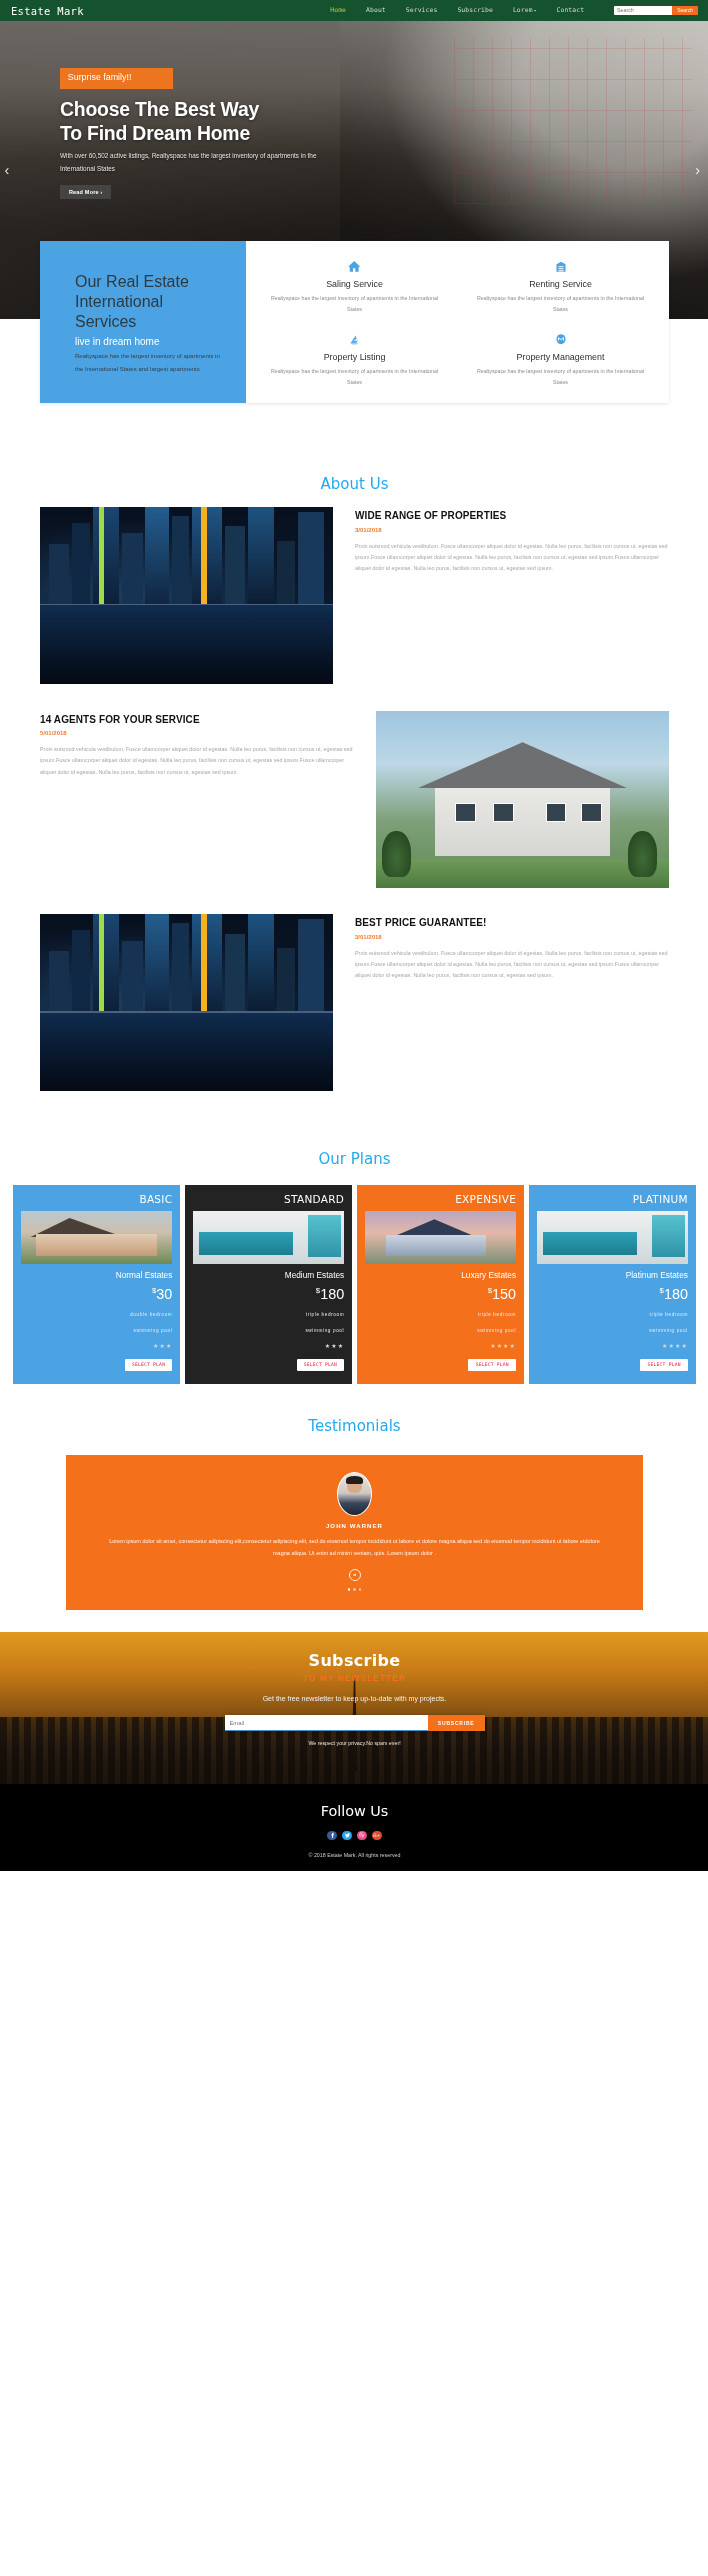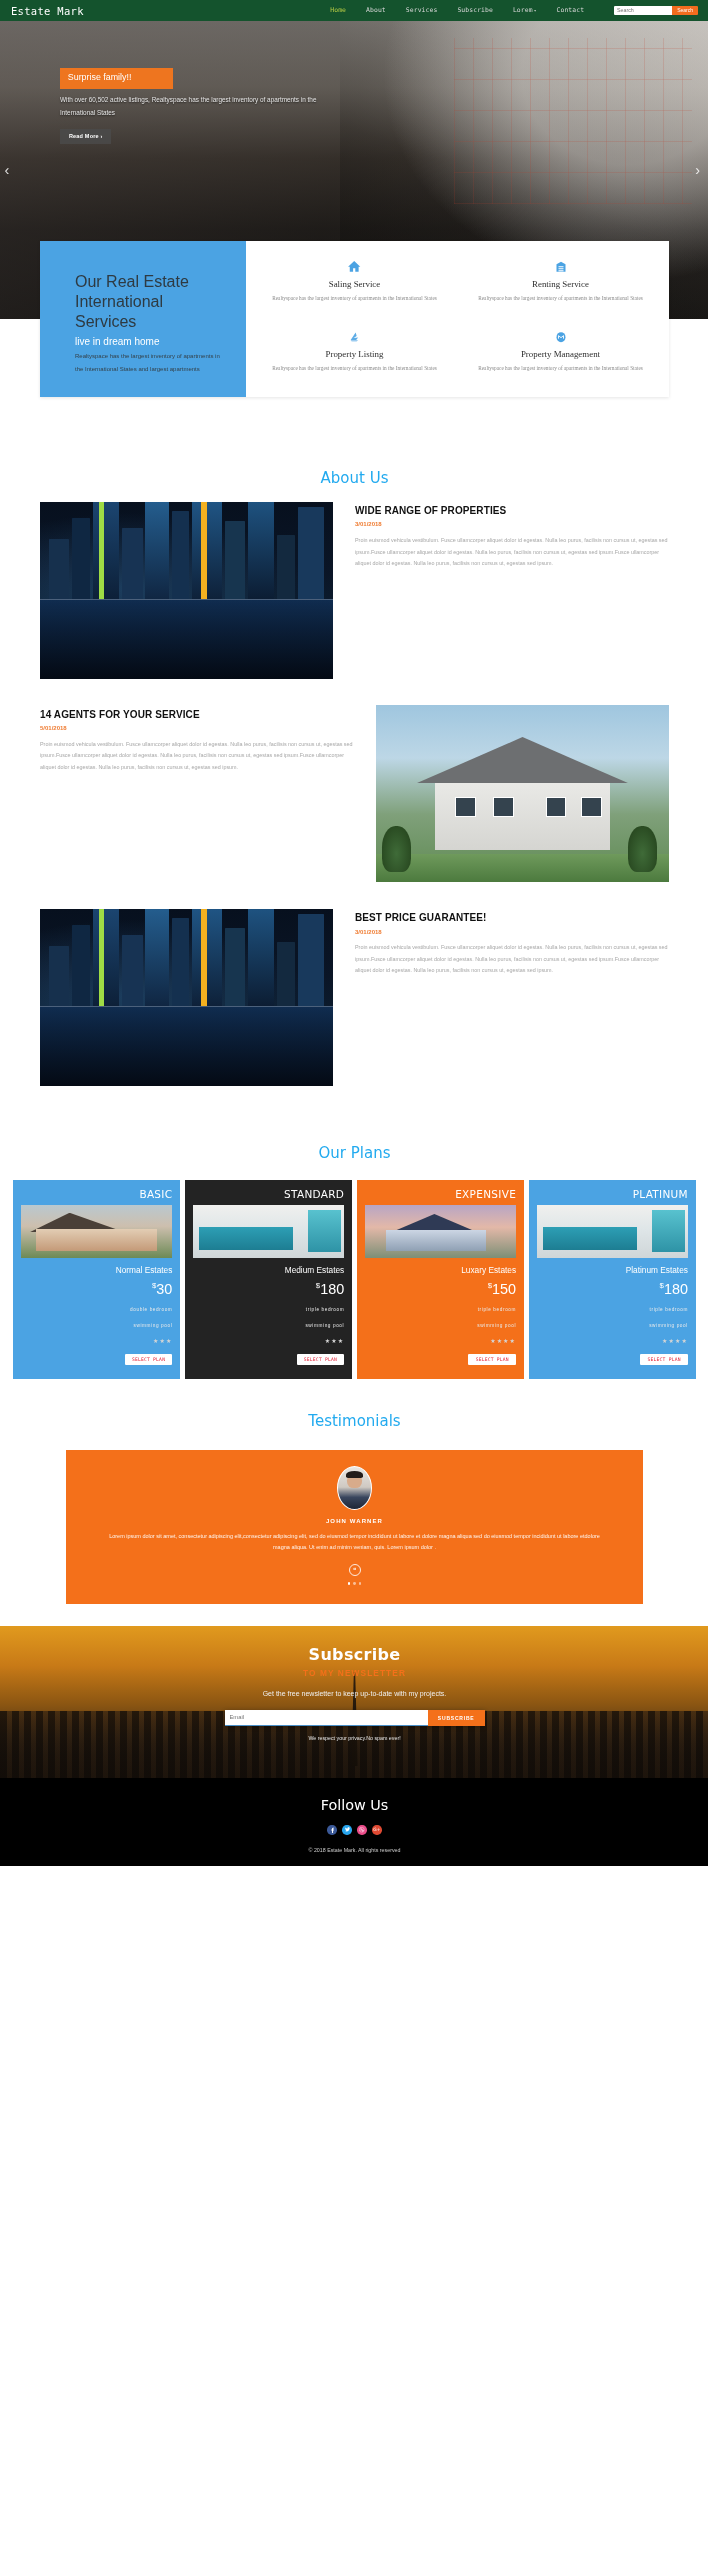--- a/index.html
+++ b/index.html
@@ -95,21 +95,20 @@
   }
   .svc-side h3 {
     font-size:10px; font-weight:400; color:#fff; margin-top:3.3px;
   }
   .svc-side p {
     font-size:6px; color:#34424b; line-height:2.1; margin-top:3.3px;
   }
   .svc-grid {
     flex:1; display:grid; grid-template-columns:1fr 1fr; padding:14.4px 5.5px 12px 5.5px;
     row-gap:11px;
-    font-family:Liberation Serif, serif;
   }
   .svc-cell { text-align:center; padding:3.3px 12px; }
   .svc-icon { height:16.6px; display:flex; align-items:center; justify-content:center; }
   .svc-cell h4 {
     font-size:8.9px; font-weight:400; color:#2f2f2f; margin-top:3.3px;
   }
   .svc-cell p {
     font-size:5.3px; color:#8b8b8b; line-height:2.0; margin-top:4.4px;
   }
 
@@ -318,20 +317,24 @@
       <button class="search-btn">Search</button>
     </div>
   </div>
 </div>
 
 <div class="hero">
   <div class="hero-arrow left">‹</div>
   <div class="hero-arrow right">›</div>
   <div class="hero-inner">
     <div class="badge">Surprise family!!</div>
+    <div class="hero-title">
+      <div>Choose The Best Way</div>
+      <div>To Find Dream Home</div>
+    </div>
     <div class="hero-sub">With over 60,502 active listings, Realtyspace has the largest inventory of apartments in the International States</div>
     <a class="read-more" href="#">Read More ›</a>
   </div>
 </div>
 
 <div class="services-wrap">
   <div class="services-row">
     <div class="svc-side">
       <h2>Our Real Estate International Services</h2>
       <h3>live in dream home</h3>

